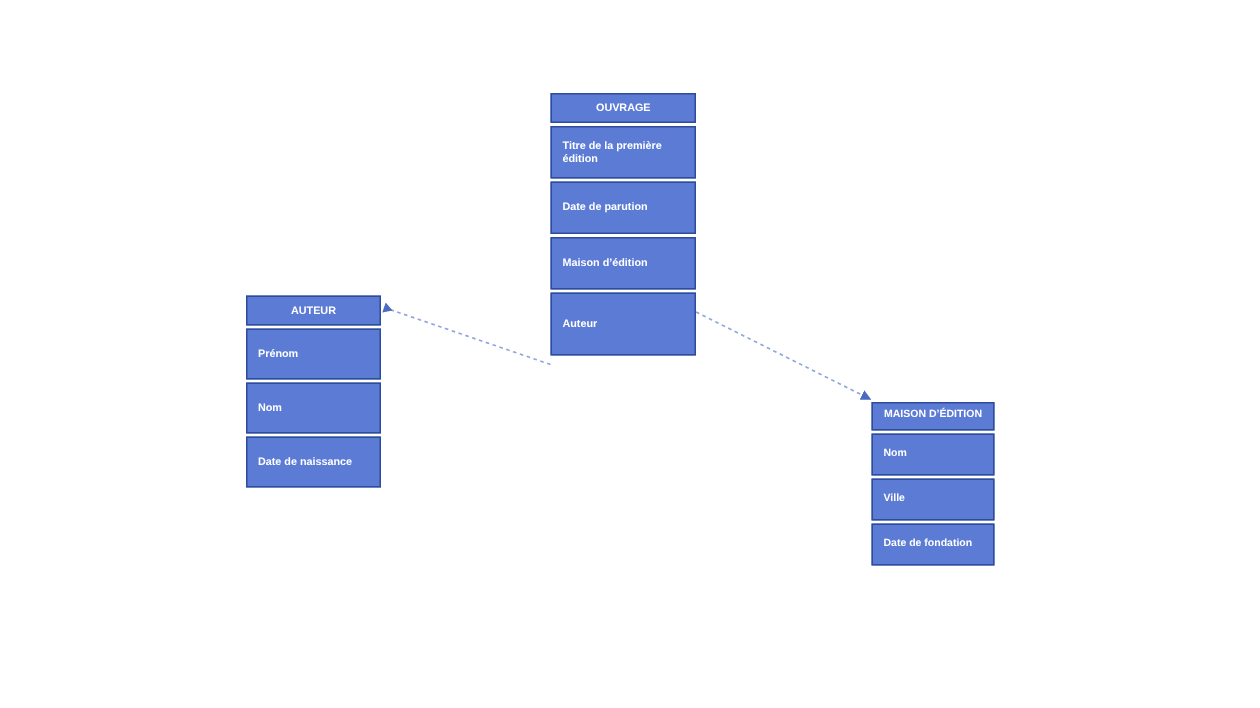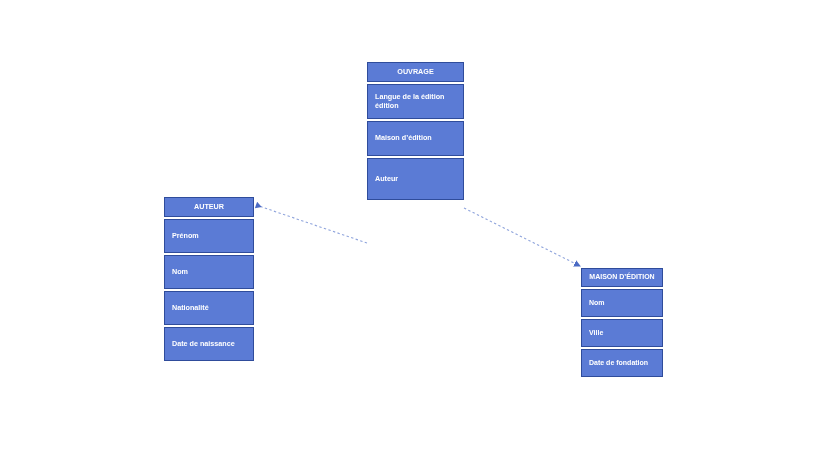--- a/index.html
+++ b/index.html
@@ -126,42 +126,42 @@
     <line x1="367" y1="243" x2="256" y2="205" stroke="#8FA4DC" stroke-width="1.1" stroke-dasharray="2.4 2.4" marker-end="url(#arrow-left)"></line>
 
     <line x1="464" y1="208" x2="580" y2="266" stroke="#8FA4DC" stroke-width="1.1" stroke-dasharray="2.4 2.4" marker-end="url(#arrow-right)"></line>
   </svg>
 
   <div class="entity" id="entity-ouvrage">
     <div class="row header">
       <span class="label">OUVRAGE</span>
     </div>
     <div class="row field">
-      <span class="label">Langue de la édition édition</span>
+      <span class="label">Titre de la première édition</span>
+    </div>
+    <div class="row field">
+      <span class="label">Date de parution</span>
     </div>
     <div class="row field">
       <span class="label">Maison d’édition</span>
     </div>
     <div class="row field last">
       <span class="label">Auteur</span>
     </div>
   </div>
 
   <div class="entity" id="entity-auteur">
     <div class="row header">
       <span class="label">AUTEUR</span>
     </div>
     <div class="row field">
       <span class="label">Prénom</span>
     </div>
     <div class="row field">
       <span class="label">Nom</span>
-    </div>
-    <div class="row field">
-      <span class="label">Nationalité</span>
     </div>
     <div class="row field">
       <span class="label">Date de naissance</span>
     </div>
   </div>
 
   <div class="entity" id="entity-maison">
     <div class="row header">
       <span class="label">MAISON D’ÉDITION</span>
     </div>

